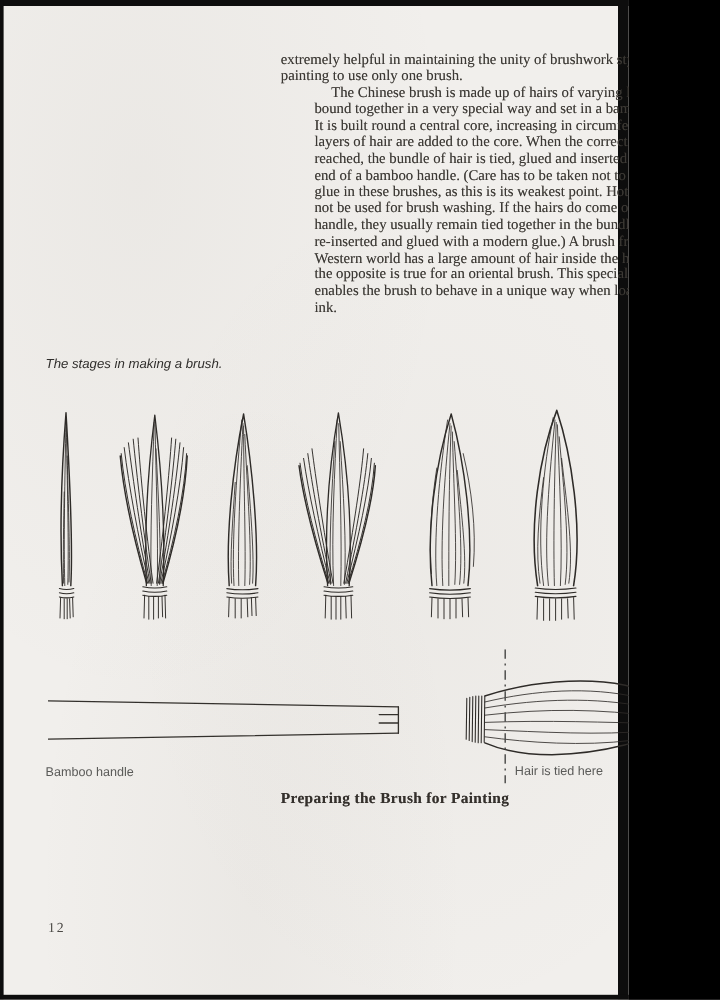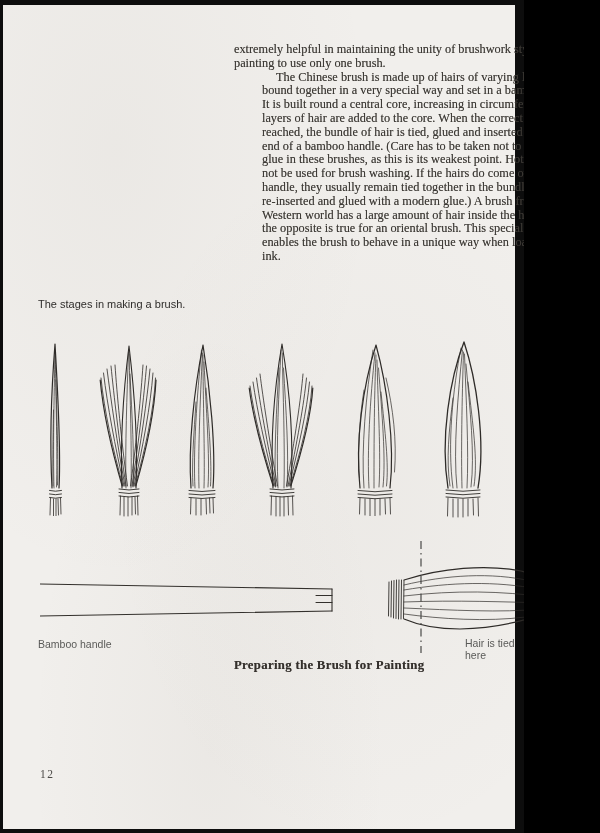--- a/index.html
+++ b/index.html
@@ -19,30 +19,30 @@
   .edge-bottom { left:0; bottom:0; width:600px; height:4px; }
 
   .body-text { position:absolute; width:357px;
     font-size:12.3px; line-height:13.8px; color:#3c3935;
     text-shadow:0 0 0.5px rgba(60,56,50,0.55); }
   .body-text p { margin:0; }
   .body-text p.indent { text-indent:14px;margin-left:28px; }
   .intro-block { left:234px; top:43px; }
 
   .caption { position:absolute; left:38px; top:298px;
-    font-family:"Liberation Sans", sans-serif; 
+    font-family:"Liberation Sans", sans-serif; font-style:italic;
     font-size:11px; color:#2f2d2b; }
 
   .fig { position:absolute; }
   svg.ink path, svg.ink line { vector-effect:non-scaling-stroke; }
 
   .fig-label { position:absolute; font-family:"Liberation Sans", sans-serif;
     font-size:10.5px; color:#5a5a58; }
   .label-handle { left:38px; top:638px; }
-  .label-tie    { left:429px; top:637px;margin-left:36px; }
+  .label-tie    { left:429px; top:637px; }
 
   .section-heading { position:absolute; left:234px; top:658px; margin:0;
     font-size:12.8px; font-weight:bold; letter-spacing:0.3px; color:#34302c;
     text-shadow:0 0 0.5px rgba(52,48,44,0.55); }
   .section-block { left:234px; top:702px; }
 
   .page-number { position:absolute; left:40px; top:768px;
     font-size:11.5px; letter-spacing:1.5px; color:#4a4845;text-align:right; }
 </style>
 </head>

